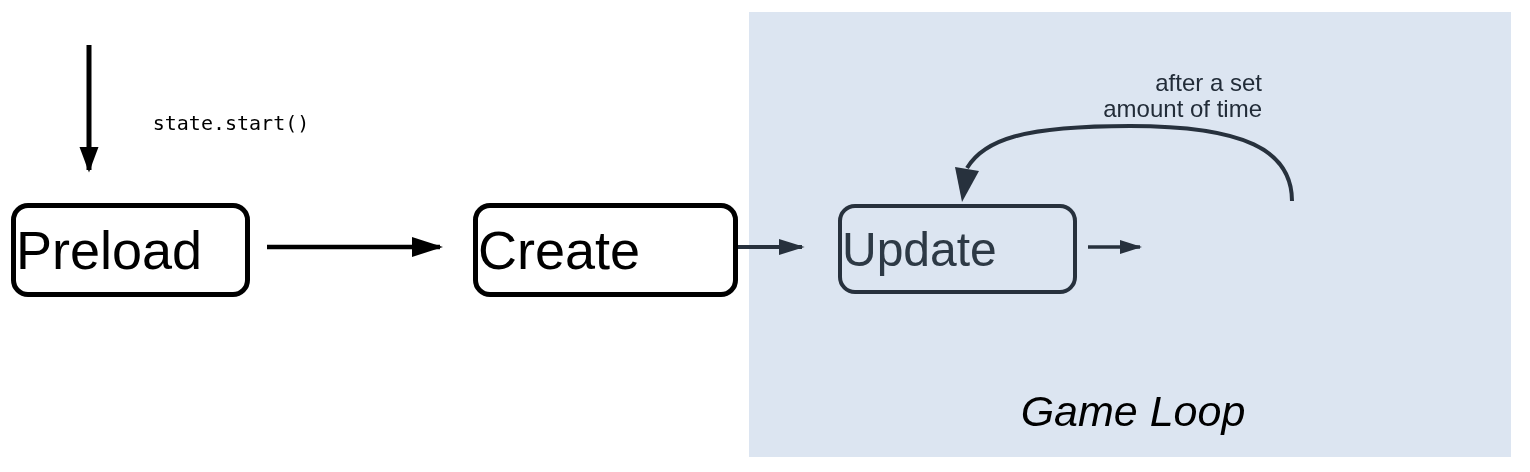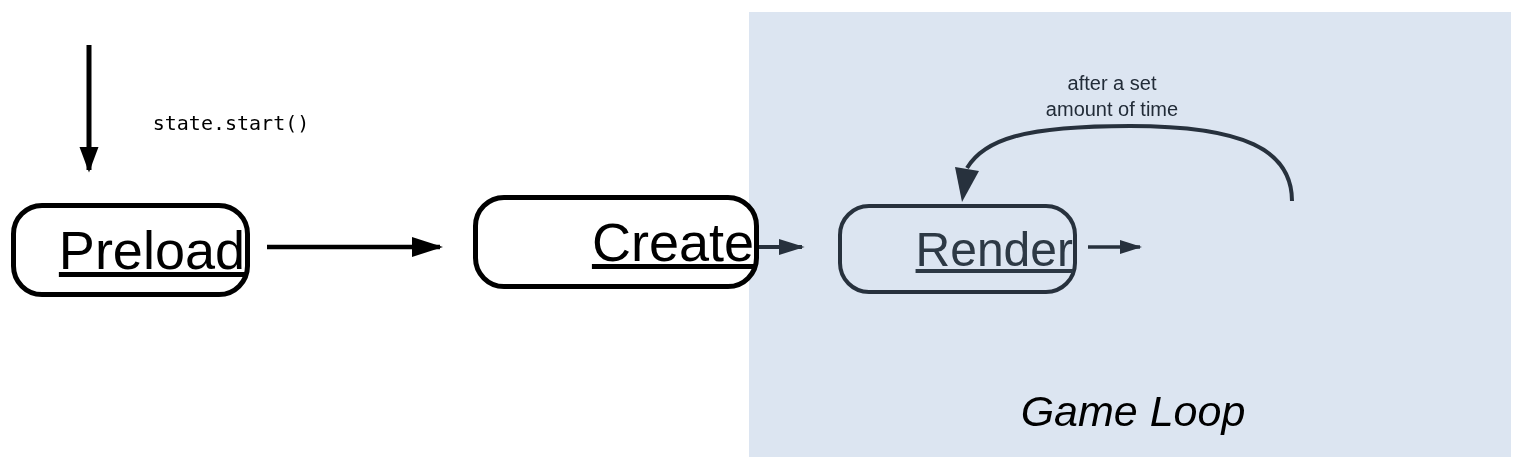--- a/index.html
+++ b/index.html
@@ -38,44 +38,43 @@
   }
   .arrows {
     position: absolute;
     left: 0; top: 0;
     width: 1530px; height: 472px;
   }
   .node {
     position: absolute;
     display: flex;
     align-items: center;
-    justify-content: flex-end;
-    border-radius: 31px;
-    text-decoration: underline;
+    justify-content: flex-start;
+    border-radius: 17px;
   }
   .node.light {
     border: 5px solid var(--c-black);
     background: #ffffff;
     color: var(--c-black);
     font-size: 54px;
   }
   .node.dark {
     border: 4px solid var(--c-slate_stroke);
     background: transparent;
     color: var(--c-slate_text);
     font-size: 48px;
   }
   .node-preload { left: 11px;  top: 203px; width: 239px; height: 94px; }
-  .node-create  { left: 473px; top: 195px; width: 286px; height: 94px; padding-left: 24px; }
+  .node-create  { left: 473px; top: 203px; width: 265px; height: 94px; }
   .node-update  { left: 838px; top: 204px; width: 239px; height: 90px; }
   .node-render  { left: 1173px; top: 204px; width: 239px; height: 90px; }
   .edge-label {
     position: absolute;
-    text-align: center;
-    font-size: 20px;
+    text-align: right;
+    font-size: 24px;
     line-height: 26px;
     color: var(--c-black);
   }
   .label-start {
     left: 101px; top: 111px;
     width: 260px;
     text-align: center;
     font-family: "DejaVu Sans Mono", monospace;
     font-size: 20px;
     line-height: 24px;
@@ -129,21 +128,21 @@
 
   <div class="node light node-preload">
     <span>Preload</span>
   </div>
 
   <div class="node light node-create">
     <span>Create</span>
   </div>
 
   <div class="node dark node-update">
-    <span>Render</span>
+    <span>Update</span>
   </div>
 
 
   <div class="edge-label label-start">
     <div>state.start()</div>
   </div>
 
 
   <div class="edge-label label-loop">
     <div>after a set</div>

